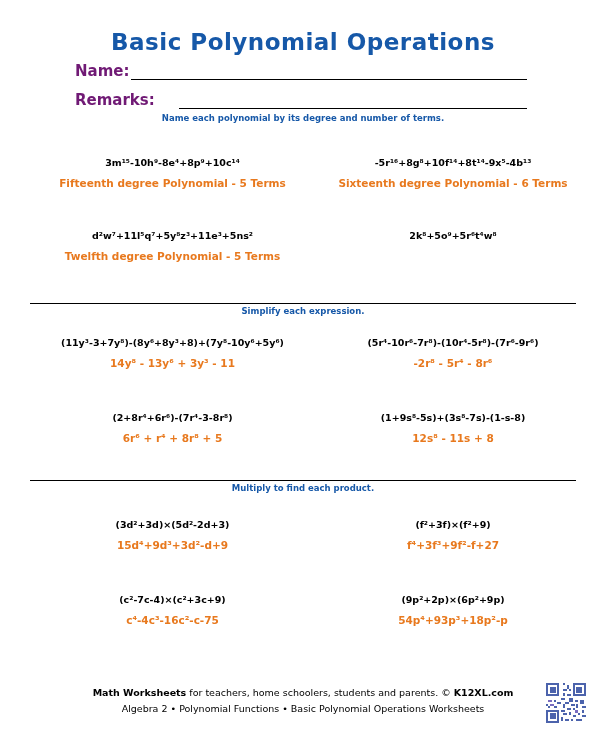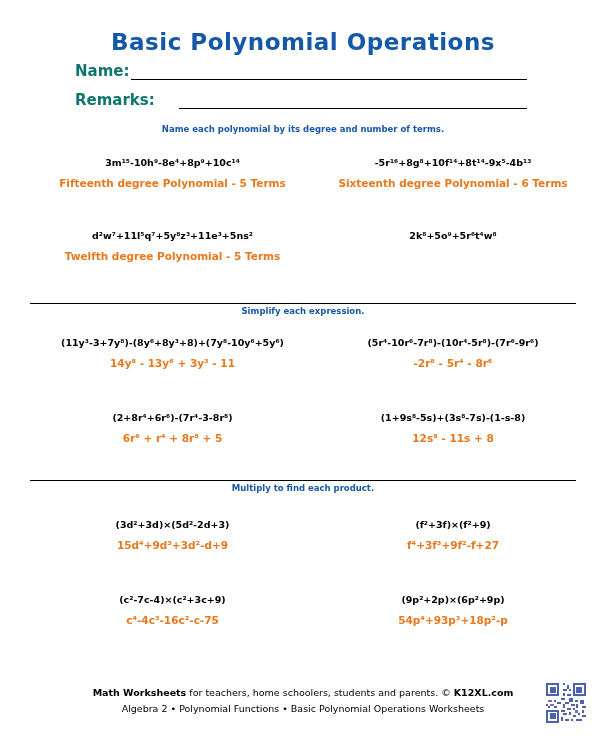--- a/index.html
+++ b/index.html
@@ -12,21 +12,21 @@
   .title {
     position:absolute; top:28px; left:0; width:100%;
     text-align:center; font-size:23px; font-weight:700; color:#1658a8;
     letter-spacing:0.5px;
   }
   .field-row {
     position:absolute; left:75px; right:79px; display:flex; align-items:flex-end;
   }
   .field-row.name { top:61px; }
   .field-row.remarks { top:90px;gap:22px; }
-  .field-label { font-size:15px; font-weight:700; color:#0f766e; white-space:nowrap; }
+  .field-label { font-size:15px; font-weight:700; color:#701a75; white-space:nowrap; }
   .field-line { flex:1; border-bottom:1.5px solid #000; height:18px; margin-left:2px; }
   .section-heading {
     position:absolute; left:0; width:100%; text-align:center;
     font-size:8.5px; font-weight:700; color:#1658a8;
   }
   .divider {
     position:absolute; left:30px; right:30px; border-top:1px solid #000; height:0;
   }
   .prow { position:absolute; left:0; width:100%; }
   .cell { position:absolute; text-align:center; }
@@ -52,21 +52,21 @@
   <div class="field-row name">
     <span class="field-label">Name:</span>
     <span class="field-line"></span>
   </div>
 
   <div class="field-row remarks">
     <span class="field-label">Remarks:</span>
     <span class="field-line"></span>
   </div>
 
-  <div class="section-heading" style="top:123px">Name each polynomial by its degree and number of terms.</div>
+  <div class="section-heading" style="top:112px">Name each polynomial by its degree and number of terms.</div>
 
   <div class="prow" style="top:156px">
     <div class="cell l">
       <div class="expr">3m¹⁵-10h⁹-8e⁴+8p⁹+10c¹⁴</div>
       <div class="ans">Fifteenth degree Polynomial - 5 Terms</div>
     </div>
     <div class="cell r">
       <div class="expr">-5r¹⁶+8g⁸+10f¹⁴+8t¹⁴-9x⁵-4b¹³</div>
       <div class="ans">Sixteenth degree Polynomial - 6 Terms</div>
     </div>

